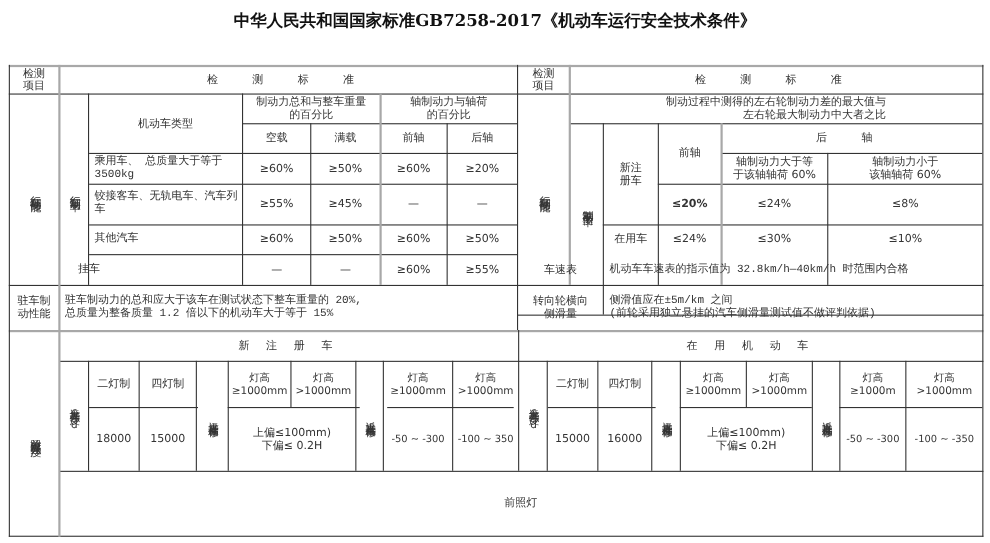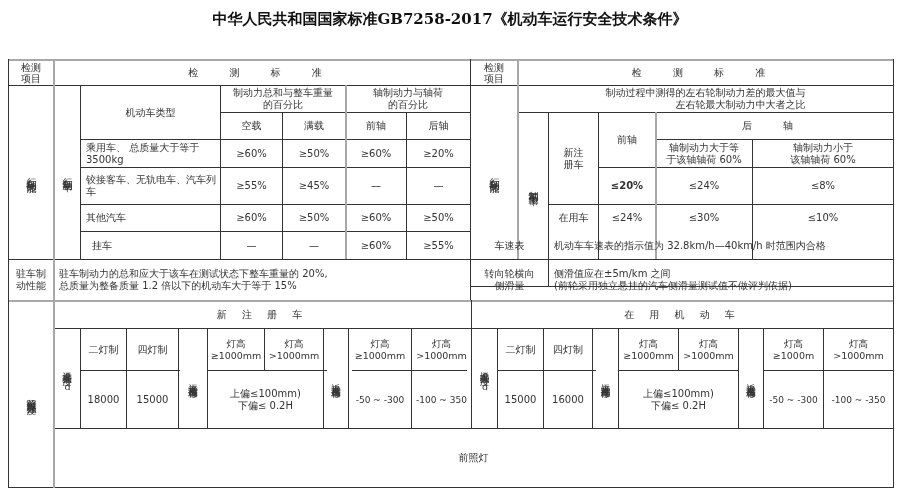--- a/index.html
+++ b/index.html
@@ -3,21 +3,21 @@
 <meta charset="utf-8">
 <style>
   html, body { margin:0; padding:0; background:#ffffff; }
   body { width:900px; height:494px; position:relative; overflow:hidden;
          font-family: "DejaVu Sans", "Liberation Sans", sans-serif; color:#222; }
   .title { position:absolute; left:0; top:10px; width:900px; text-align:center;
            font-family: "DejaVu Serif", "Liberation Serif", serif; font-weight:bold;
            font-size:15px; color:#111; letter-spacing:0px; }
   .c { position:absolute; box-sizing:border-box; display:flex; align-items:center;
        justify-content:center; text-align:center; font-size:10px; line-height:12px; color:#333; }
-  .l { justify-content:flex-start; text-align:left; padding-left:5px; }
+  .l { justify-content:flex-start; text-align:left; padding-left:5px;font-family:Liberation Mono, monospace; }
   .vt { writing-mode: vertical-rl; text-orientation: upright; letter-spacing:1px; line-height:12px; }
   .hl { position:absolute; height:1px; background:#333; }
   .vl { position:absolute; width:1px; background:#333; }
   .gray { background:#a8a8a8 !important; width:2px; }
   .grayh { background:#a8a8a8 !important; height:2px; }
   .spaced { letter-spacing:14px; }
   .spaced2 { letter-spacing:6px; }
 </style>
 </head>
 <body>
@@ -115,21 +115,21 @@
 <div class="c" style="left:283px;top:168px;width:62px;height:36px;">≥45%</div>
 <div class="c" style="left:346px;top:168px;width:60px;height:36px;">—</div>
 <div class="c" style="left:407px;top:168px;width:63px;height:36px;">—</div>
 
 <div class="c l" style="left:81px;top:205px;width:139px;height:26px;">其他汽车</div>
 <div class="c" style="left:221px;top:205px;width:61px;height:26px;">≥60%</div>
 <div class="c" style="left:283px;top:205px;width:62px;height:26px;">≥50%</div>
 <div class="c" style="left:346px;top:205px;width:60px;height:26px;">≥60%</div>
 <div class="c" style="left:407px;top:205px;width:63px;height:26px;">≥50%</div>
 
-<div class="c l" style="left:87px;top:232px;width:139px;height:27px;">挂车</div>
+<div class="c l" style="left:66px;top:232px;width:139px;height:27px;">挂车</div>
 <div class="c" style="left:221px;top:232px;width:61px;height:27px;">—</div>
 <div class="c" style="left:283px;top:232px;width:62px;height:27px;">—</div>
 <div class="c" style="left:346px;top:232px;width:60px;height:27px;">≥60%</div>
 <div class="c" style="left:407px;top:232px;width:63px;height:27px;">≥55%</div>
 
 <div class="c" style="left:9px;top:260px;width:44px;height:40px;white-space:pre-line;">驻车制
 动性能</div>
 <div class="c l" style="left:54px;top:260px;width:416px;height:40px;white-space:pre-line;">驻车制动力的总和应大于该车在测试状态下整车重量的 20%,
 总质量为整备质量 1.2 倍以下的机动车大于等于 15%</div>
 

